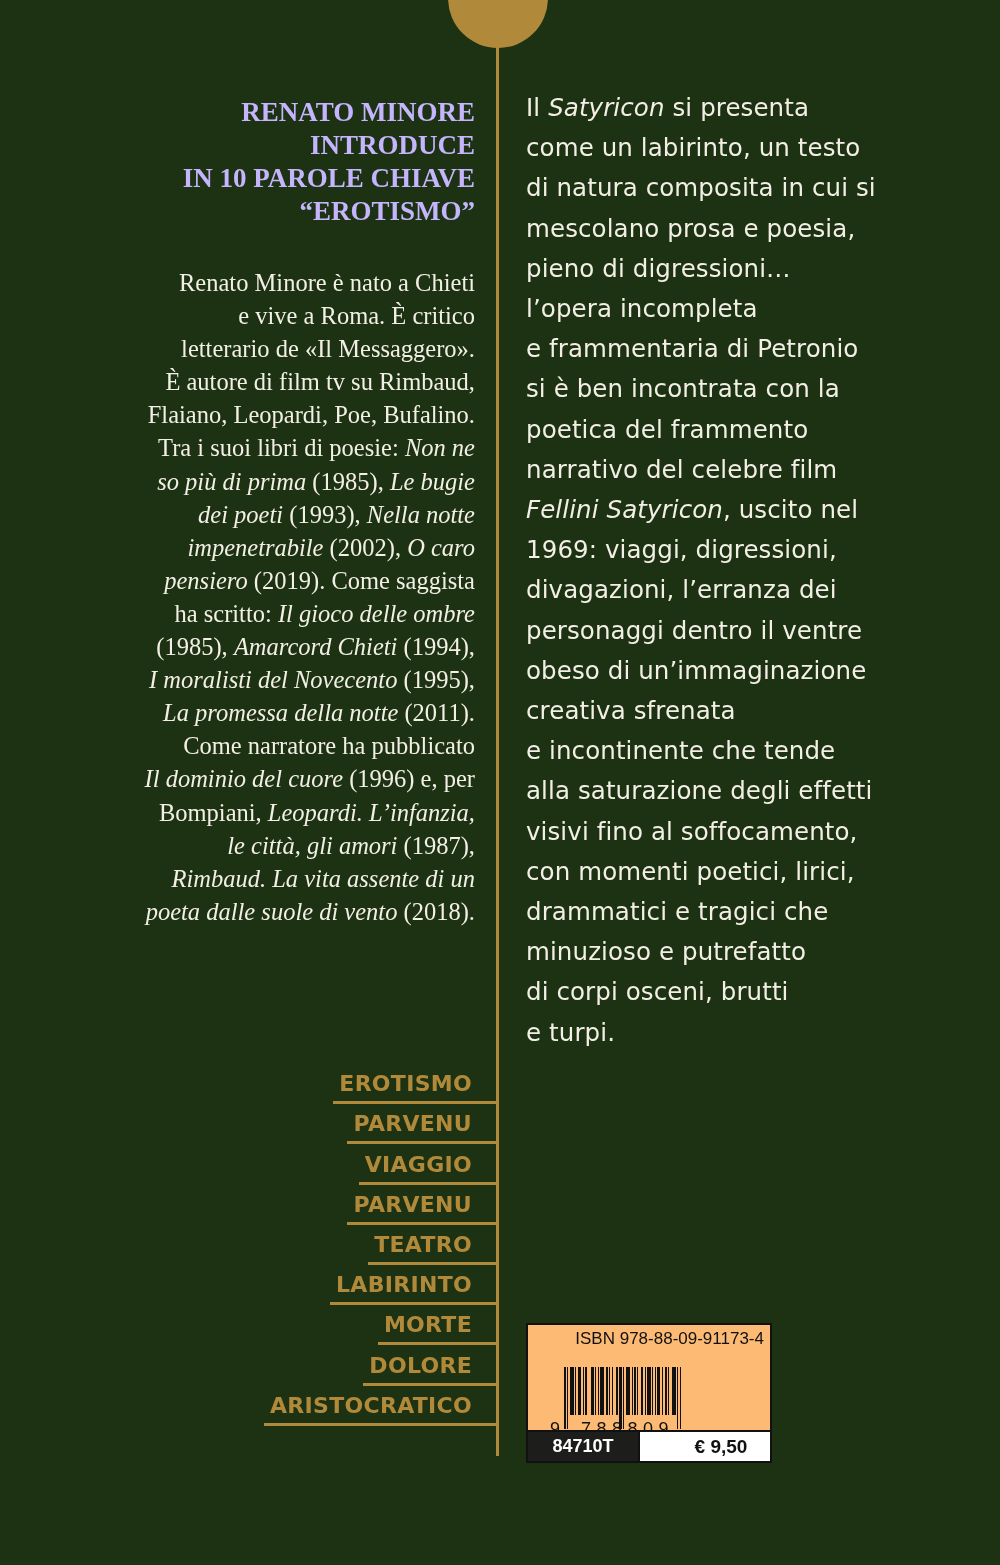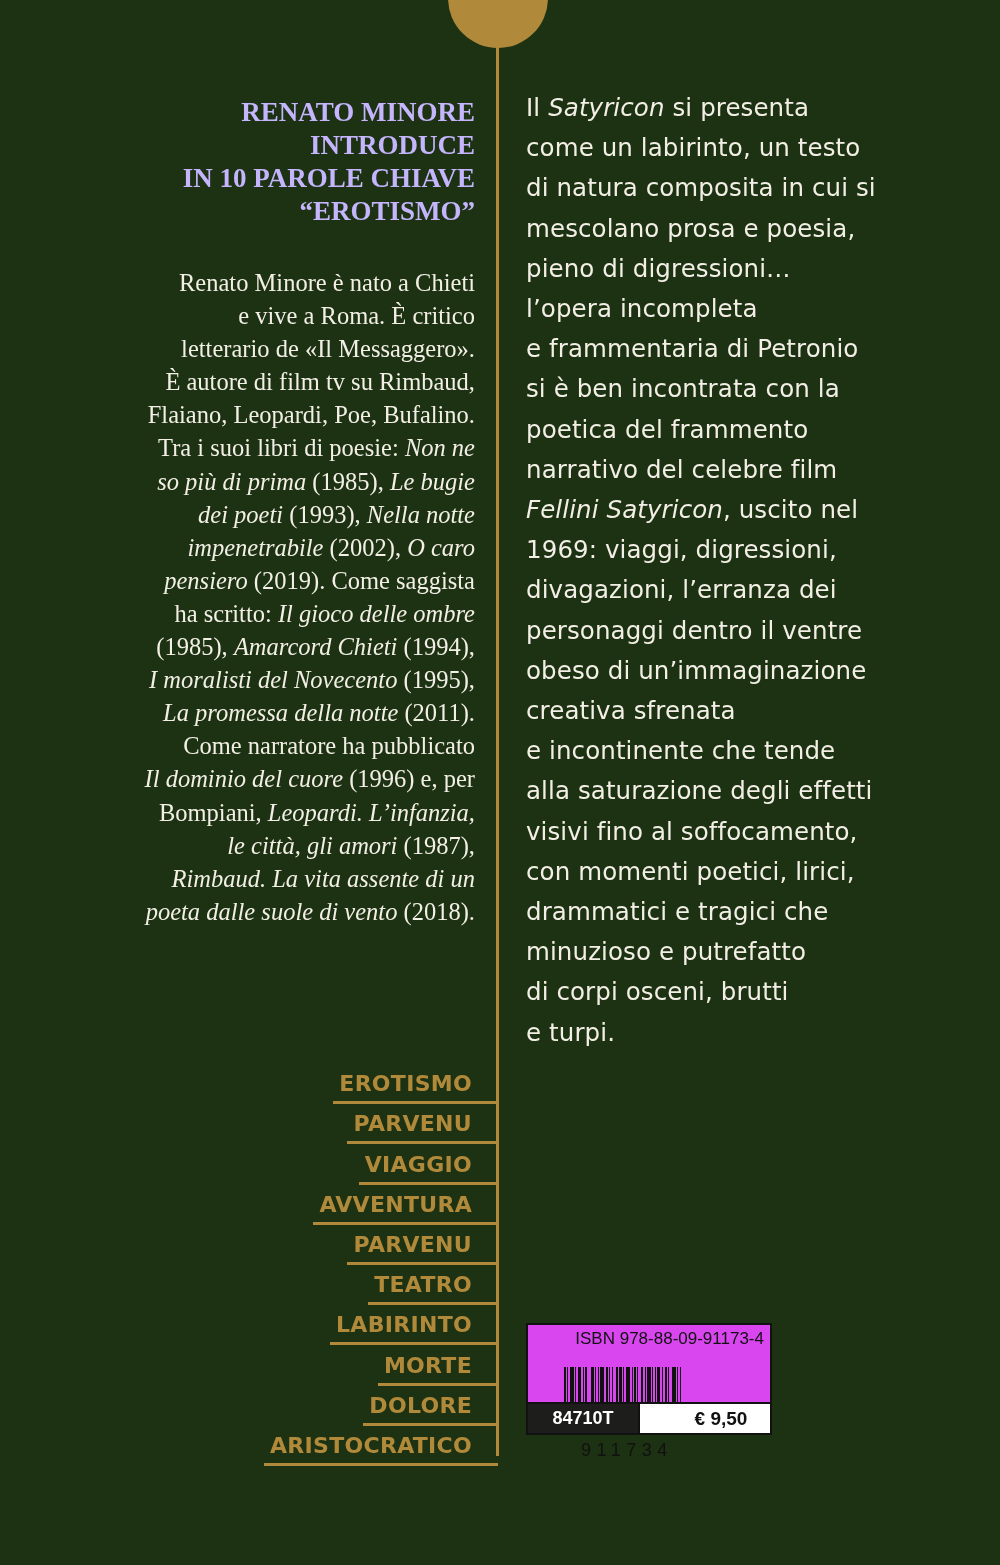--- a/index.html
+++ b/index.html
@@ -50,22 +50,22 @@
     display: flex; justify-content: flex-end; align-items: flex-end;
   }
   .kw-inner {
     border-bottom: 3px solid #b08a3a;
     padding: 0 26px 3px 6px;
     font-family: "DejaVu Sans", "Liberation Sans", sans-serif;
     font-weight: bold; color: #b08a3a; font-size: 22px;
     line-height: 28px; letter-spacing: 0.3px;
   }
   .barcode-box {
-    position: absolute; left: 526px; top: 1323px; width: 246px; height: 112px;
-    background: #d946ef; border: 2px solid #111; box-sizing: border-box;
+    position: absolute; left: 526px; top: 1323px; width: 246px; height: 140px;
+    background: #fdba74; border: 2px solid #111; box-sizing: border-box;
   }
   .isbn-text {
     position: absolute; left: 0; right: 6px; top: 4px; text-align: right;
     font-family: "Liberation Sans", "DejaVu Sans", sans-serif;
     font-size: 17px; color: #111;
   }
   .bars {
     position: absolute; left: 36px; top: 42px; width: 196px; height: 56px;
     display: flex; align-items: stretch;
   }
@@ -163,23 +163,20 @@
     <div class="kw">
       <span class="kw-inner">EROTISMO</span>
     </div>
     <div class="kw">
       <span class="kw-inner">PARVENU</span>
     </div>
     <div class="kw">
       <span class="kw-inner">VIAGGIO</span>
     </div>
     <div class="kw">
-      <span class="kw-inner">AVVENTURA</span>
-    </div>
-    <div class="kw">
       <span class="kw-inner">PARVENU</span>
     </div>
     <div class="kw">
       <span class="kw-inner">TEATRO</span>
     </div>
     <div class="kw">
       <span class="kw-inner">LABIRINTO</span>
     </div>
     <div class="kw">
       <span class="kw-inner">MORTE</span>

